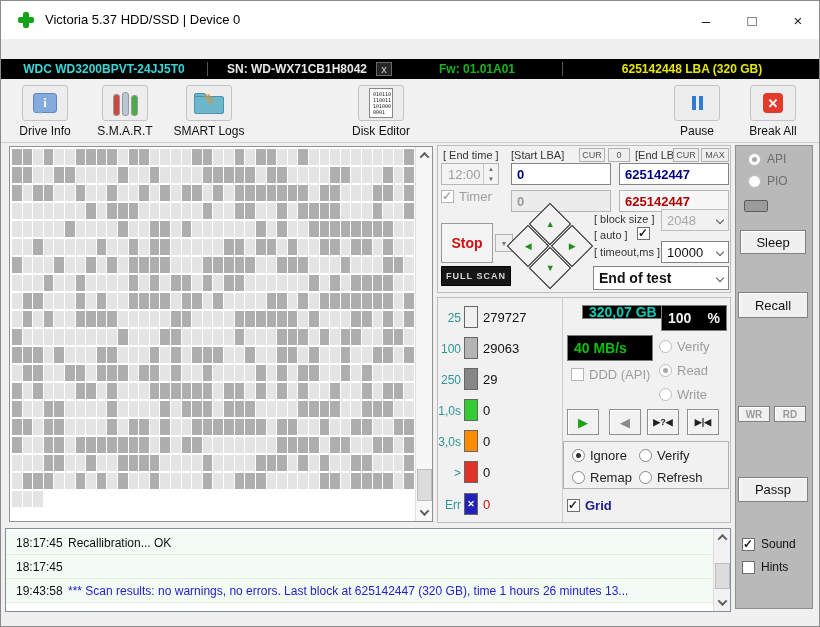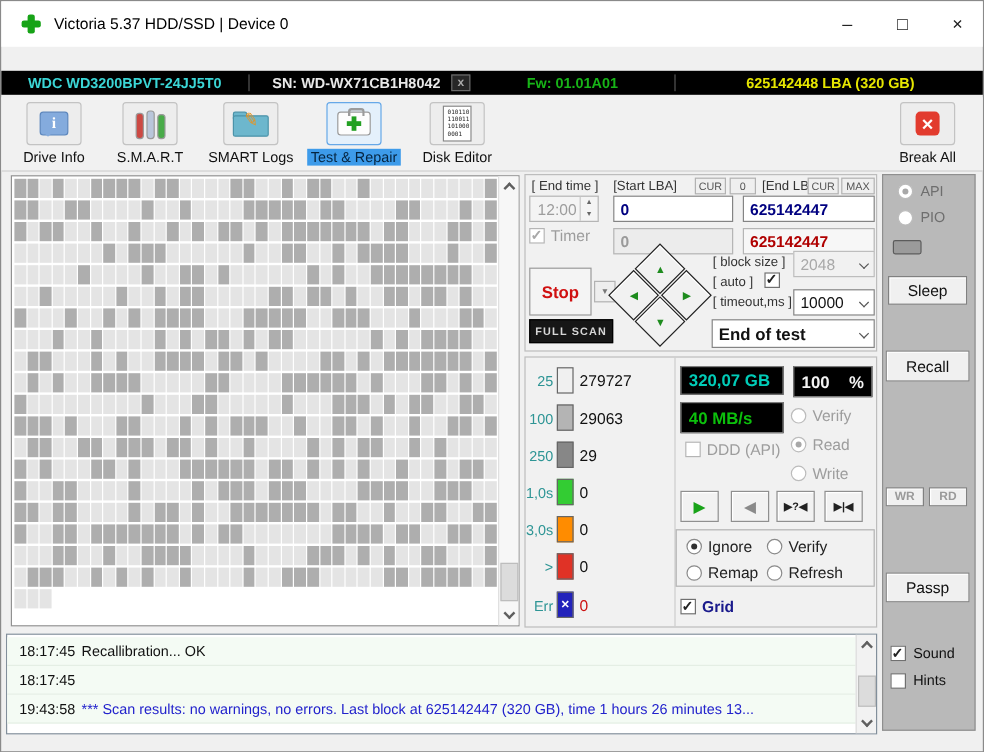--- a/index.html
+++ b/index.html
@@ -238,39 +238,39 @@
     <div class="tbtn" style="left:164px">
       <div class="tb-plate">
           <div class="ic-folder">
         <i class="tab"></i>
             <i class="back"></i>
             <span class="pencil">✎</span>
           </div>
         </div>
       <span class="tb-label">SMART Logs</span>
     </div>
-    <div class="tbtn active" style="left:250px">
-      <div class="tb-plate">
-          <div class="ic-aid">
-            <i class="cv"></i>
-            <i class="ch"></i>
-          </div>
-        </div>
-      <span class="tb-label">Test &amp; Repair</span>
-    </div>
     <div class="tbtn" style="left:336px">
       <div class="tb-plate">
           <div class="ic-doc">
         <div>010110</div>
         <div>110011</div>
         <div>101000</div>
         <div>0001</div>
           </div>
         </div>
       <span class="tb-label">Disk Editor</span>
+    </div>
+    <div class="tbtn" style="left:654px;width:84px">
+      <div class="tb-plate">
+          <div class="ic-pause">
+            <i></i>
+            <i></i>
+          </div>
+        </div>
+      <span class="tb-label">Pause</span>
     </div>
     <div class="tbtn" style="left:730px;width:84px">
       <div class="tb-plate">
           <div class="ic-break">✕</div>
         </div>
       <span class="tb-label">Break All</span>
     </div>
   </div>
 
   <div class="map-panel">
@@ -1093,21 +1093,21 @@
   <span class="stat-label" style="left:426px;top:434px">3,0s</span>
   <span class="stat-swatch" style="top: 429px; background: rgb(255, 140, 0);"></span>
   <span class="stat-value" style="top:433px">0</span>
   <span class="stat-label" style="left:426px;top:465px">&gt;</span>
   <span class="stat-swatch" style="top: 460px; background: rgb(224, 50, 38);"></span>
   <span class="stat-value" style="top:464px">0</span>
   <span class="stat-label" style="left:426px;top:497px">Err</span>
   <span class="stat-swatch err" style="top: 492px; background: rgb(34, 34, 187);"></span>
   <span class="stat-value red" style="top:496px">0</span>
 
-  <div class="lcd teal" style="left:566px;top:304px;width:86px;height:24px">320,07 GB</div>
+  <div class="lcd teal" style="left:581px;top:304px;width:86px;height:14px">320,07 GB</div>
   <div class="lcd white" style="left:660px;top:304px;width:66px;height:26px">
     <span>100</span>
       <span>%</span>
   </div>
   <div class="lcd green" style="left:566px;top:334px;width:86px;height:26px">40 MB/s</div>
 
   <div class="ctl-row dis" style="left:570px;top:366px">
     <span class="chk dis"></span>
     <span>DDD (API)</span>
   </div>

